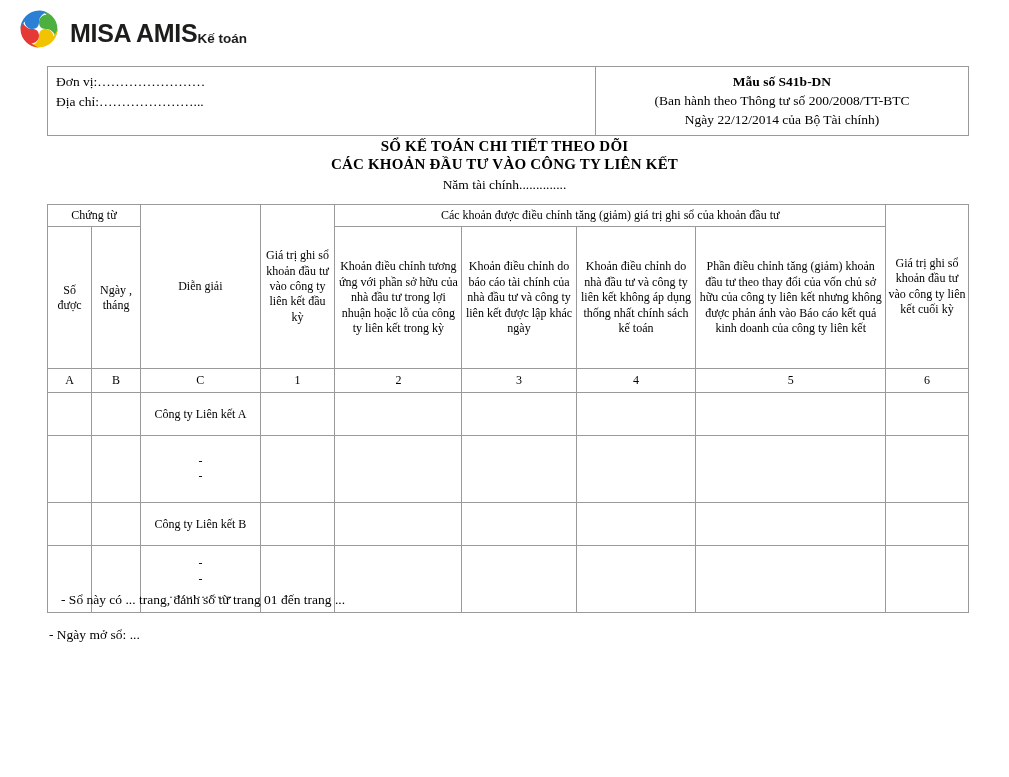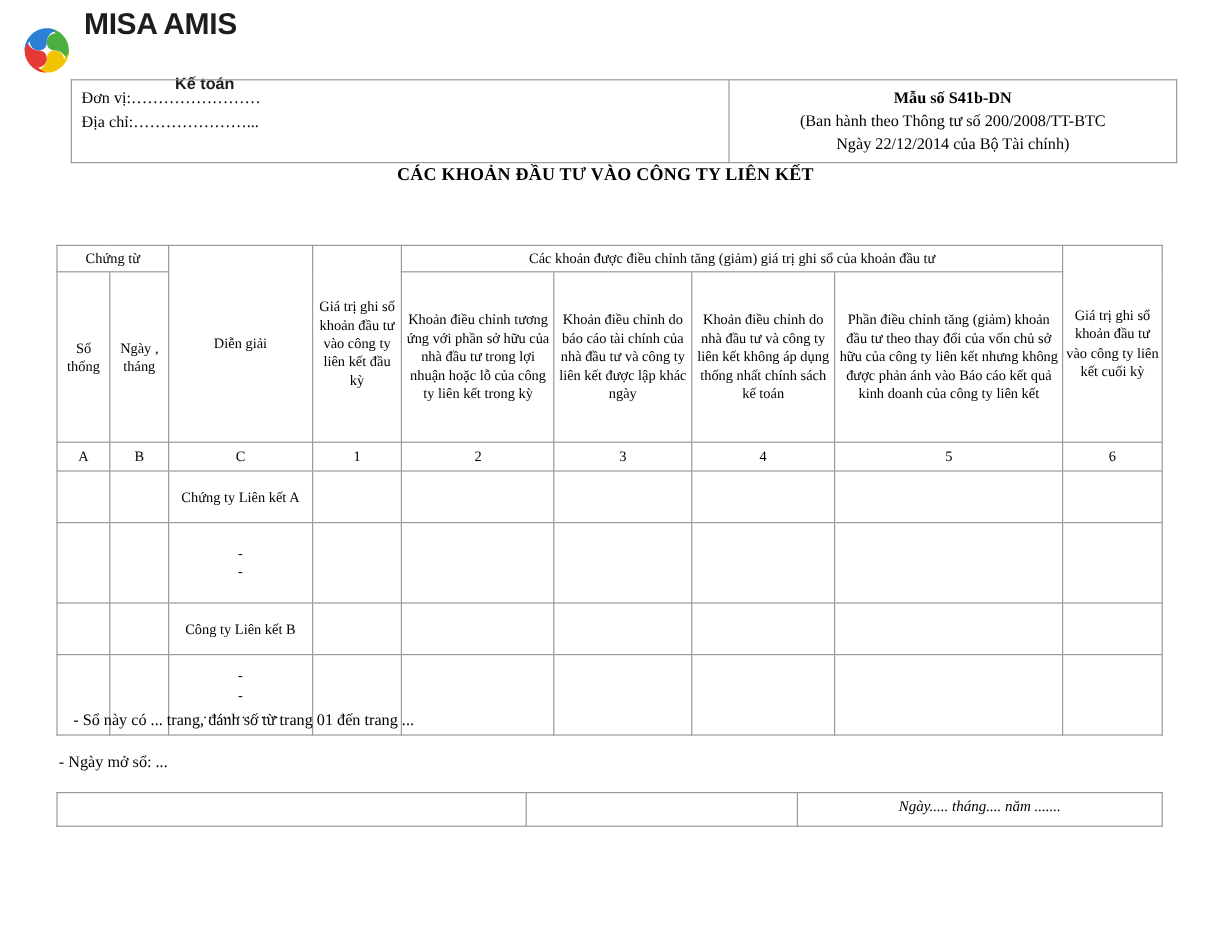--- a/index.html
+++ b/index.html
@@ -26,24 +26,23 @@
     align-items: center;
     gap: 10px;
   }
   .brand-mark {
     width: 42px;
     height: 42px;
     flex: 0 0 42px;
   }
   .brand-text {
     display: flex;
-    flex-direction: column;
+    flex-direction: row;
     align-items: flex-end;
     line-height: 1;
-    gap: 10px;
   }
   .brand-name {
     font-family: "Liberation Sans", "DejaVu Sans", sans-serif;
     font-weight: 700;
     font-size: 25px;
     letter-spacing: -0.3px;
     color: #1d1d1b;
   }
   .brand-sub {
     font-family: "Liberation Sans", "DejaVu Sans", sans-serif;
@@ -68,21 +67,21 @@
     table-layout: fixed;
   }
   table.grid td, table.grid th {
     border: 1px solid #9a9a9a;
     padding: 2px 4px;
     font-weight: normal;
     vertical-align: top;
   }
 
   
-  #info-box { top: 66px; margin-left: 12px; }
+  #info-box { top: 66px; }
   #info-box td { padding: 5px 8px 6px 8px; }
   .info-left {
     font-size: 13.5px;
     line-height: 1.45;
     font-weight: bold;
   }
   .info-right {
     text-align: center;
     font-size: 13.5px;
     line-height: 1.42;
@@ -203,21 +202,23 @@
           <div class="form-code">Mẫu số S41b-DN</div>
           <div>(Ban hành theo Thông tư số 200/2008/TT-BTC</div>
           <div>Ngày 22/12/2014 của Bộ Tài chính)</div>
         </td>
       </tr>
     </tbody>
   </table>
 </div>
 
 <div id="doc-title">
+  <div class="t1">SỔ KẾ TOÁN CHI TIẾT THEO DÕI</div>
   <div class="t2">CÁC KHOẢN ĐẦU TƯ VÀO CÔNG TY LIÊN KẾT</div>
+  <div class="t3">Năm tài chính..............</div>
 </div>
 
 <div class="sheet" id="ledger">
   <table class="grid">
     <colgroup>
       <col style="width:4.8%">
       <col style="width:5.3%">
       <col style="width:13.0%">
       <col style="width:8.1%">
       <col style="width:13.8%">
@@ -228,21 +229,21 @@
     </colgroup>
     <thead>
       <tr class="hdr-group">
         <td colspan="2">Chứng từ</td>
         <td rowspan="2">Diễn giải</td>
         <td rowspan="2">Giá trị ghi sổ khoản đầu tư vào công ty liên kết đầu kỳ</td>
         <td colspan="4">Các khoản được điều chỉnh tăng (giảm) giá trị ghi sổ của khoản đầu tư</td>
         <td rowspan="2">Giá trị ghi sổ khoản đầu tư vào công ty liên kết cuối kỳ</td>
       </tr>
       <tr class="hdr-main">
-        <td>Số thống</td>
+        <td>Số được</td>
         <td>Ngày , tháng</td>
         <td>Khoản điều chỉnh tương ứng với phần sở hữu của nhà đầu tư trong lợi nhuận hoặc lỗ của công ty liên kết trong kỳ</td>
         <td>Khoản điều chỉnh  do báo cáo tài chính của nhà đầu tư và công ty liên kết được lập khác ngày</td>
         <td>Khoản điều chỉnh do nhà đầu tư và công ty liên kết không áp dụng thống nhất chính sách kế toán</td>
         <td>Phần điều chỉnh tăng (giảm) khoản đầu tư theo thay đổi của vốn chủ sở hữu của công ty liên kết nhưng không được phản ánh vào Báo cáo kết quả kinh doanh của công ty liên kết</td>
       </tr>
       <tr class="numrow">
         <td>A</td>
         <td>B</td>
         <td>C</td>
@@ -251,21 +252,21 @@
         <td>3</td>
         <td>4</td>
         <td>5</td>
         <td>6</td>
       </tr>
     </thead>
     <tbody>
       <tr class="body-row">
         <td></td>
         <td></td>
-        <td class="desc">Chứng ty Liên kết A</td>
+        <td class="desc">Công ty Liên kết A</td>
         <td></td>
         <td></td>
         <td></td>
         <td></td>
         <td></td>
         <td></td>
       </tr>
       <tr class="body-row tall">
         <td></td>
         <td></td>
@@ -310,20 +311,15 @@
 <div class="note" id="note-2">- Ngày mở sổ: ...</div>
 
 <div class="sheet" id="sign-box">
   <table class="grid">
     <colgroup>
         <col style="width:42.5%">
         <col style="width:24.5%">
         <col style="width:33.0%">
       </colgroup>
     <tbody>
-      <tr class="date-row">
-        <td class="blank-cell"></td>
-        <td class="blank-cell"></td>
-        <td class="date-cell">Ngày..... tháng.... năm .......</td>
-      </tr>
     </tbody>
   </table>
 </div>
 
 </body></html>

